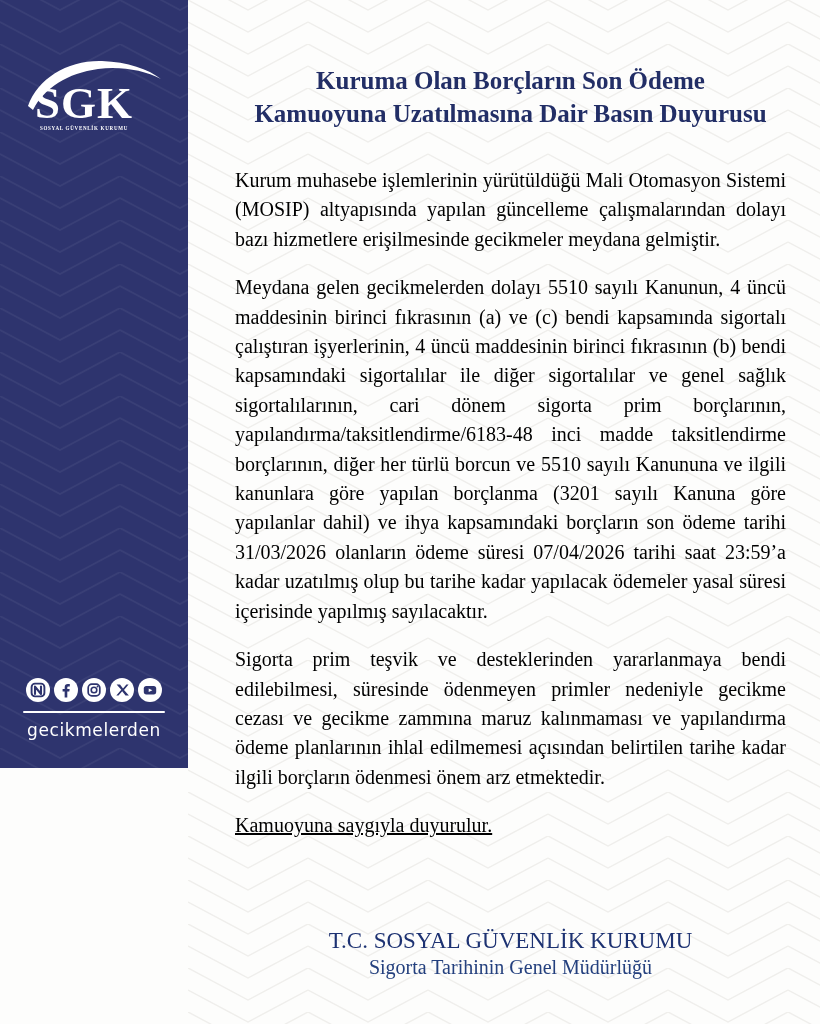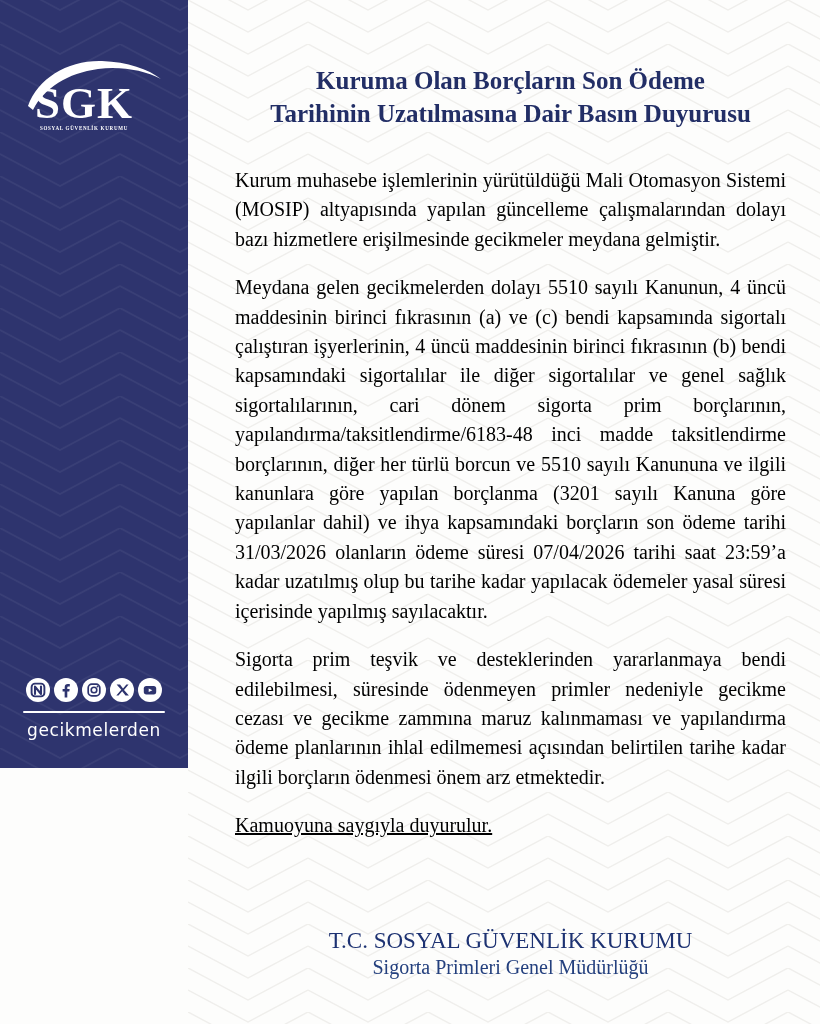--- a/index.html
+++ b/index.html
@@ -163,27 +163,27 @@
         <path d="M0 -22 L60 10 L120 -22" fill="none" stroke="#c8c4be" stroke-opacity="0.28" stroke-width="1.4"></path>
         <path d="M0 0 L60 32 L120 0" fill="none" stroke="#c8c4be" stroke-opacity="0.28" stroke-width="1.4"></path>
         <path d="M0 22 L60 54 L120 22" fill="none" stroke="#c8c4be" stroke-opacity="0.28" stroke-width="1.4"></path>
       </pattern>
     </defs>
     <rect width="632" height="1024" fill="url(#chevLight)"></rect>
   </svg>
 
   <h1 class="doc-title">
     <span>Kuruma Olan Borçların Son Ödeme</span><br>
-    <span>Tarihinin Uzatılmasına Dair Basın Duyurusu</span>
+    <span>Kamuoyuna Uzatılmasına Dair Basın Duyurusu</span>
   </h1>
 
   <div class="doc-body">
     <p>Kurum muhasebe işlemlerinin yürütüldüğü Mali Otomasyon Sistemi (MOSIP) altyapısında yapılan güncelleme çalışmalarından dolayı bazı hizmetlere erişilmesinde gecikmeler meydana gelmiştir.</p>
     <p>Meydana gelen gecikmelerden dolayı 5510 sayılı Kanunun, 4 üncü maddesinin birinci fıkrasının (a) ve (c) bendi kapsamında sigortalı çalıştıran işyerlerinin, 4 üncü maddesinin birinci fıkrasının (b) bendi kapsamındaki sigortalılar ile diğer sigortalılar ve genel sağlık sigortalılarının, cari dönem sigorta prim borçlarının, yapılandırma/taksitlendirme/6183-48 inci madde taksitlendirme borçlarının, diğer her türlü borcun ve 5510 sayılı Kanununa ve ilgili kanunlara göre yapılan borçlanma (3201 sayılı Kanuna göre yapılanlar dahil) ve ihya kapsamındaki borçların son ödeme tarihi 31/03/2026 olanların ödeme süresi 07/04/2026 tarihi saat 23:59’a kadar uzatılmış olup bu tarihe kadar yapılacak ödemeler yasal süresi içerisinde yapılmış sayılacaktır.</p>
     <p>Sigorta prim teşvik ve desteklerinden yararlanmaya bendi edilebilmesi, süresinde ödenmeyen primler nedeniyle gecikme cezası ve gecikme zammına maruz kalınmaması ve yapılandırma ödeme planlarının ihlal edilmemesi açısından belirtilen tarihe kadar ilgili borçların ödenmesi önem arz etmektedir.</p>
     <p class="last">Kamuoyuna saygıyla duyurulur.</p>
   </div>
 
   <div class="doc-footer">
     <div class="org">T.C. SOSYAL GÜVENLİK KURUMU</div>
-    <div class="dept">Sigorta Primleri Genel Müdürlüğü</div>
+    <div class="dept">Sigorta Tarihinin Genel Müdürlüğü</div>
   </div>
 </main>
 
 </body></html>

